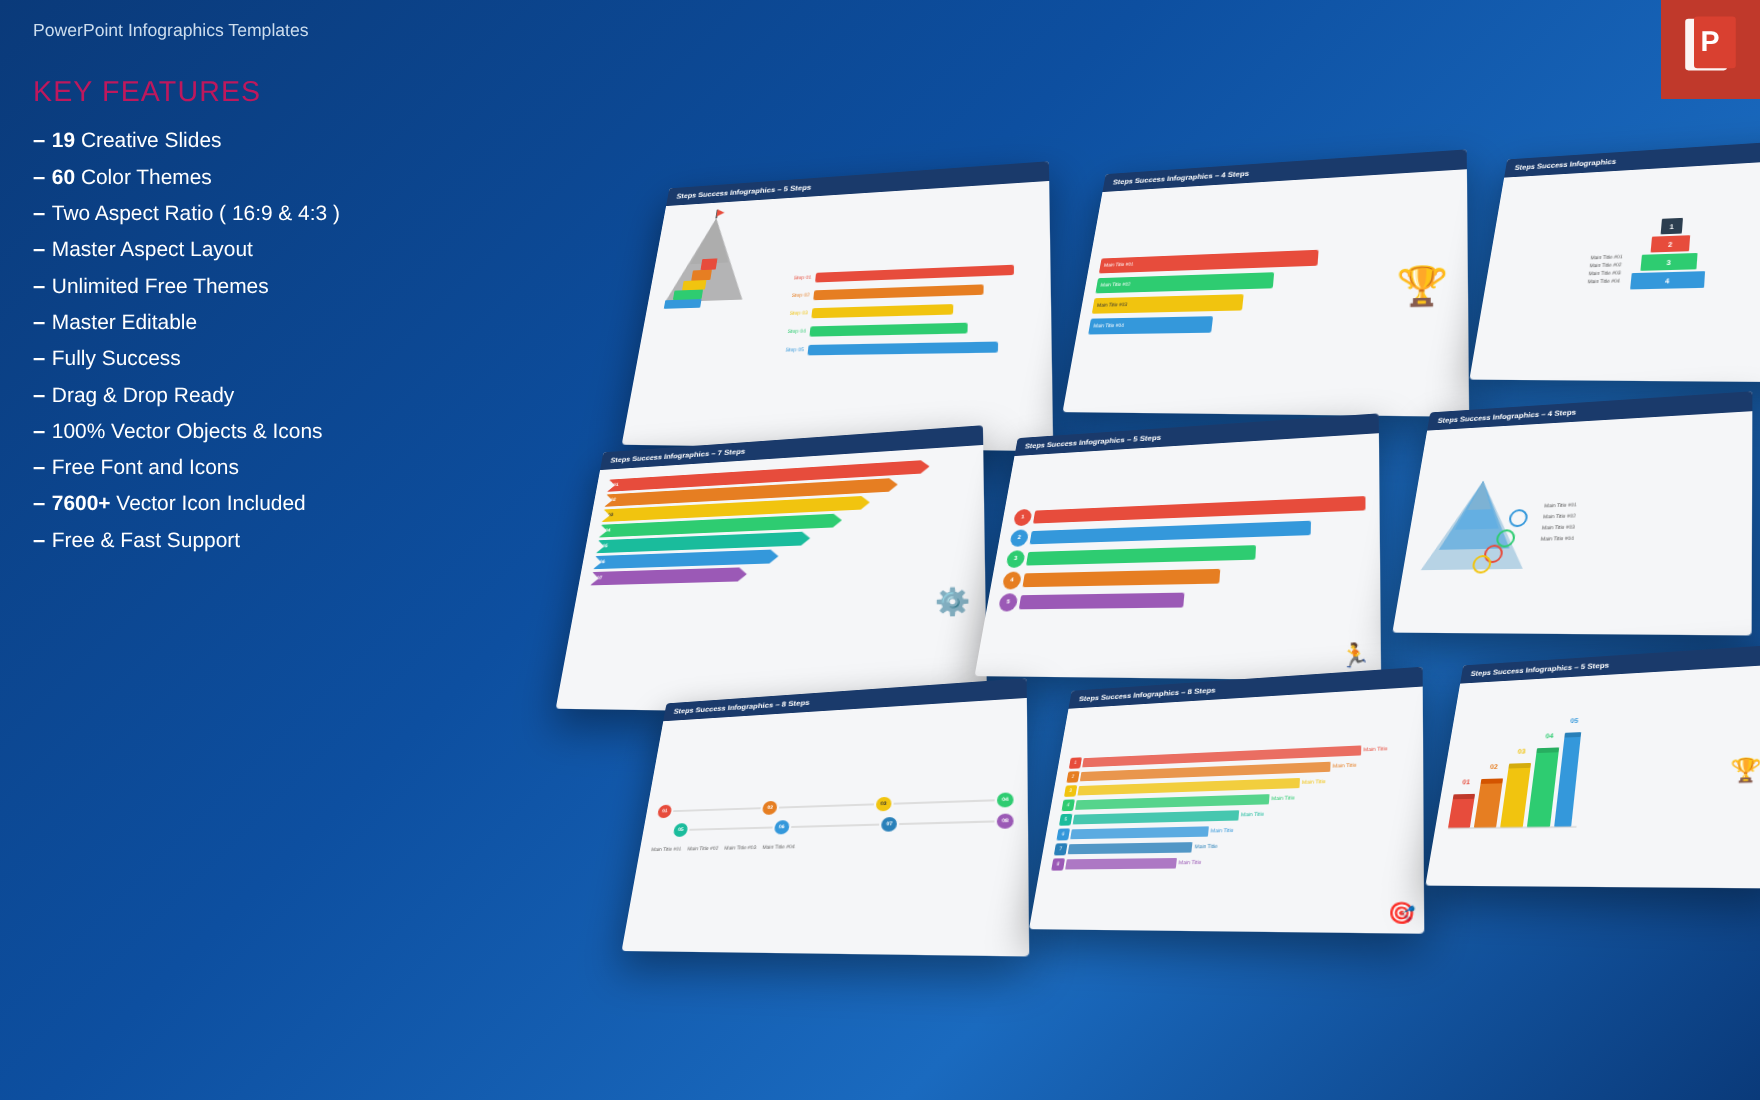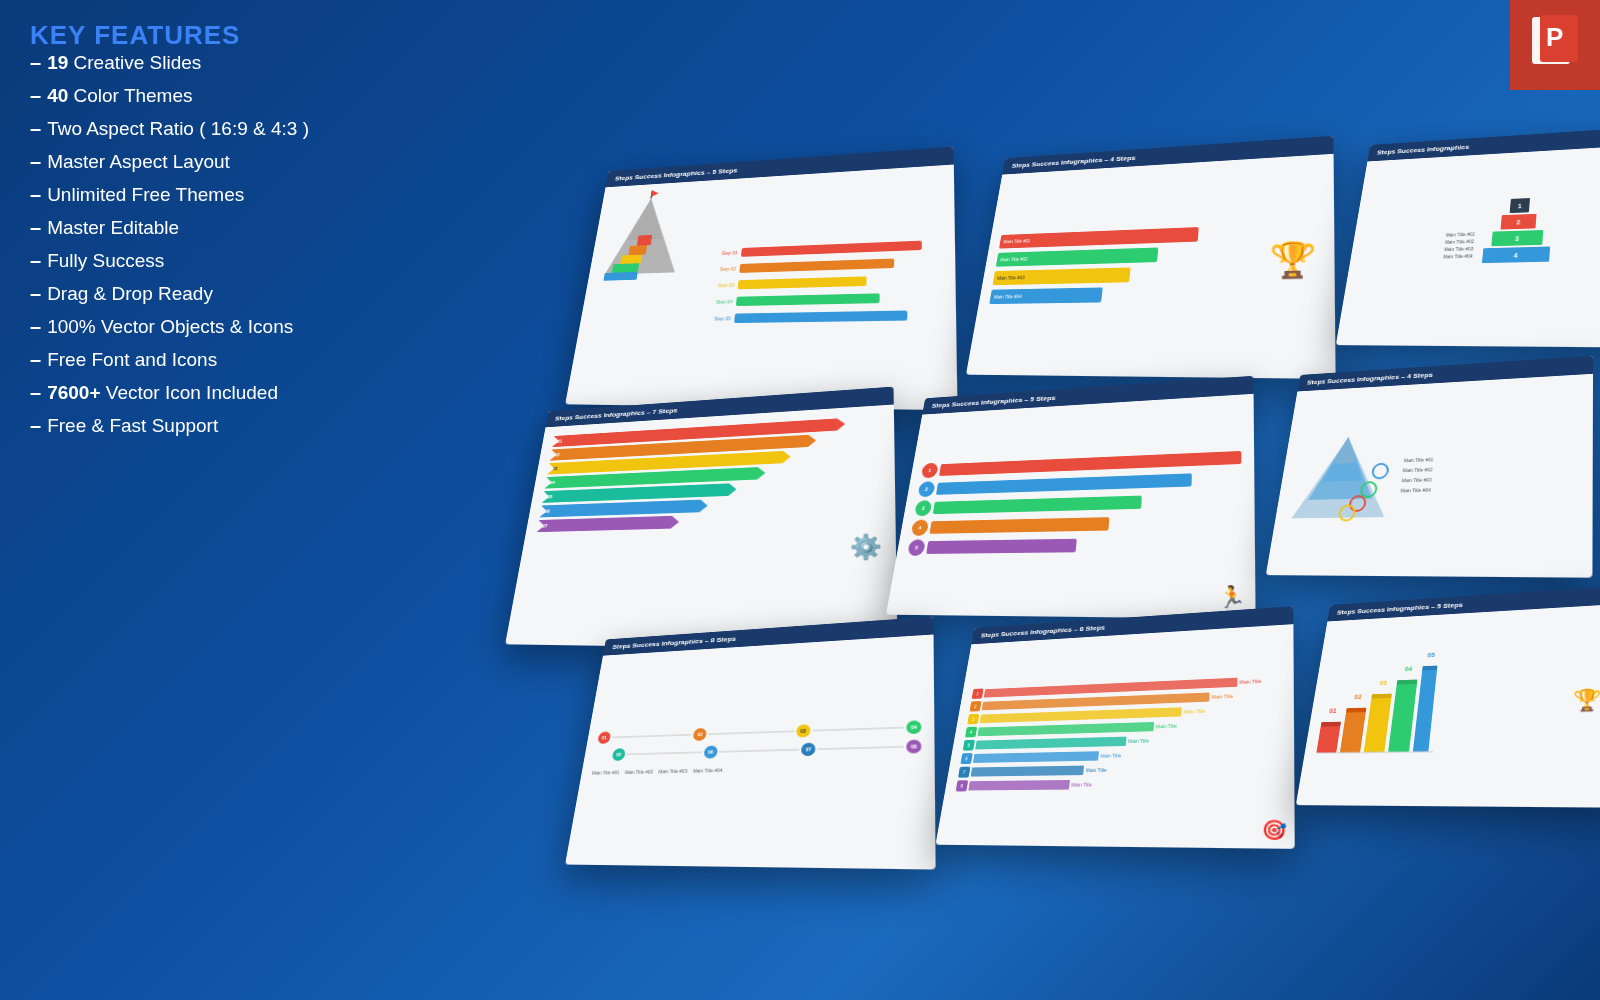--- a/index.html
+++ b/index.html
@@ -50,24 +50,25 @@
     }
 
     .subtitle {
       color: #cde;
       font-size: 16px;
       margin-bottom: 30px;
       font-weight: 400;
     }
 
     .key-features-title {
-      color: #3b82f6;
+      color: #be185d;
       font-size: 26px;
-      font-weight: 700;
+      font-weight: 400;
       text-transform: uppercase;
+      margin-bottom: 18px;
       letter-spacing: 1px;
     }
 
     .features-list {
       list-style: none;
     }
 
     .features-list li {
       color: white;
       font-size: 19px;
@@ -252,31 +253,32 @@
   <div class="ppt-icon-inner">
     <svg width="50" height="55" viewBox="0 0 50 55">
       <rect x="2" y="4" width="38" height="47" rx="3" fill="white" opacity="0.95"></rect>
       <rect x="10" y="2" width="38" height="47" rx="3" fill="#d94030"></rect>
       <text x="16" y="33" font-size="26" font-weight="900" fill="white" font-family="Arial">P</text>
     </svg>
   </div>
 </div>
 
 <div class="left-panel">
+  <p class="subtitle">PowerPoint Infographics Templates</p>
 
   <div class="key-features-title">KEY FEATURES</div>
 
   <ul class="features-list">
     <li>
       <span class="dash">–</span>
       <span><span class="highlight">19</span> Creative Slides</span>
     </li>
     <li>
       <span class="dash">–</span>
-      <span><span class="highlight">40</span> Color Themes</span>
+      <span><span class="highlight">60</span> Color Themes</span>
     </li>
     <li>
       <span class="dash">–</span>
       <span>Two Aspect Ratio ( 16:9 &amp; 4:3 )</span>
     </li>
     <li>
       <span class="dash">–</span>
       <span>Master Aspect Layout</span>
     </li>
     <li>

